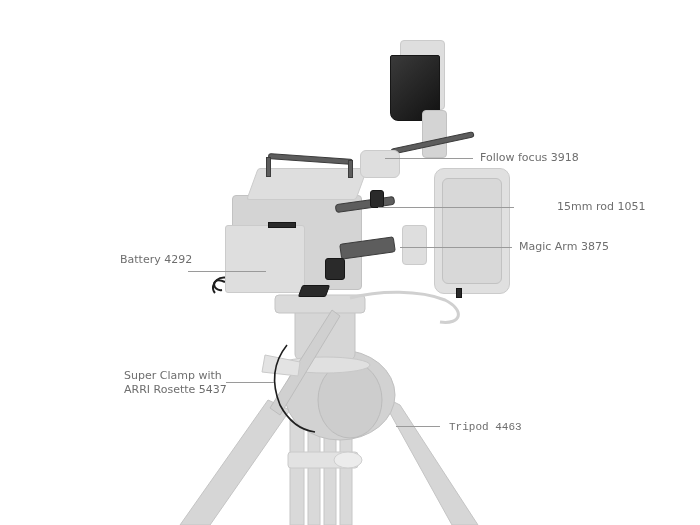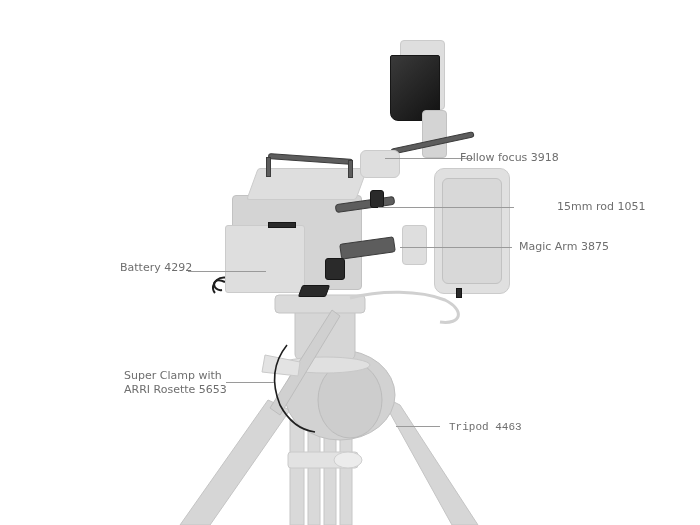--- a/index.html
+++ b/index.html
@@ -71,20 +71,20 @@
   <div class="g" style="left:442px;top:178px;width:60px;height:106px;border-radius:6px;background:#d8d8d8;"></div>
   <div class="dk" style="left:456px;top:288px;width:6px;height:10px;"></div>
 
   <div class="leader" style="left:385px;top:158px;width:88px;"></div>
   <div class="leader" style="left:378px;top:207px;width:136px;"></div>
   <div class="leader" style="left:400px;top:247px;width:112px;"></div>
   <div class="leader" style="left:188px;top:271px;width:78px;"></div>
   <div class="leader" style="left:226px;top:382px;width:48px;"></div>
   <div class="leader" style="left:396px;top:426px;width:44px;"></div>
 
-  <div class="label" style="left:460px;top:151px;">Follow focus 3918</div>
+  <div class="label" style="left:480px;top:151px;">Follow focus 3918</div>
   <div class="label" style="left:521px;top:200px;margin-left:36px;">15mm rod 1051</div>
   <div class="label" style="left:519px;top:240px;text-align:center;">Magic Arm 3875</div>
-  <div class="label" style="left:120px;top:261px;">Battery 4292</div>
+  <div class="label" style="left:120px;top:253px;">Battery 4292</div>
   <div class="label" style="left:124px;top:369px;text-align:center;">Super Clamp with</div>
-  <div class="label" style="left:124px;top:383px;">ARRI Rosette 5653</div>
+  <div class="label" style="left:124px;top:383px;">ARRI Rosette 5437</div>
   <div class="label" style="left:449px;top:420px;font-family:Liberation Mono, monospace;">Tripod 4463</div>
 </div>
 
 </body></html>

